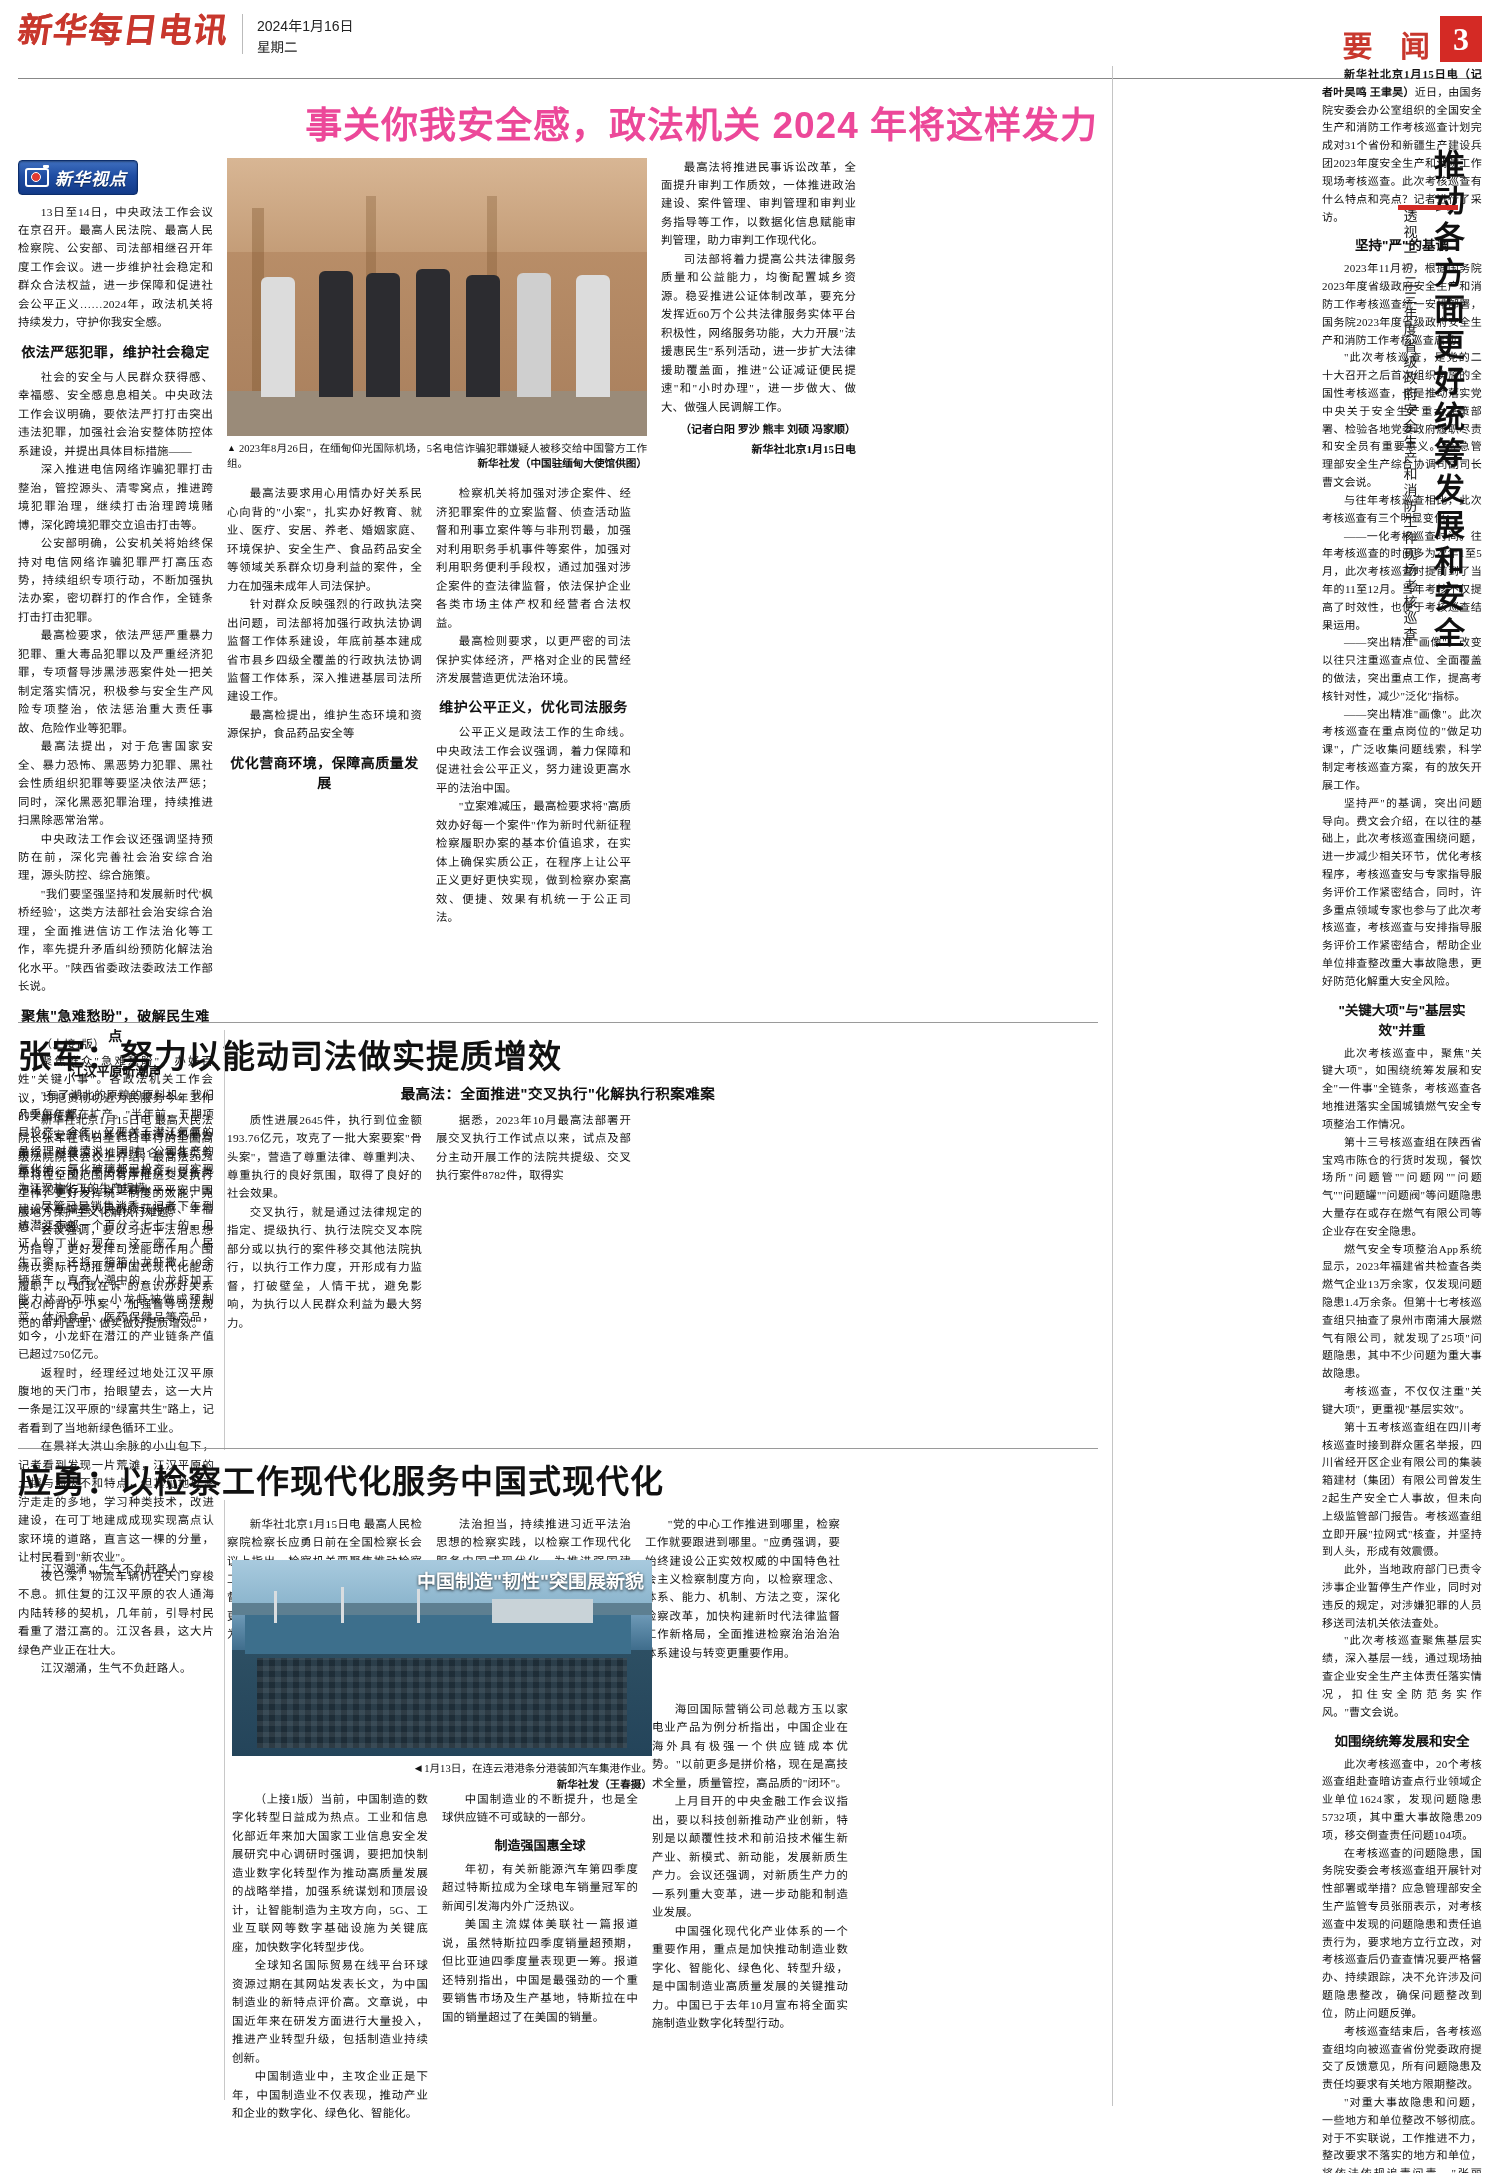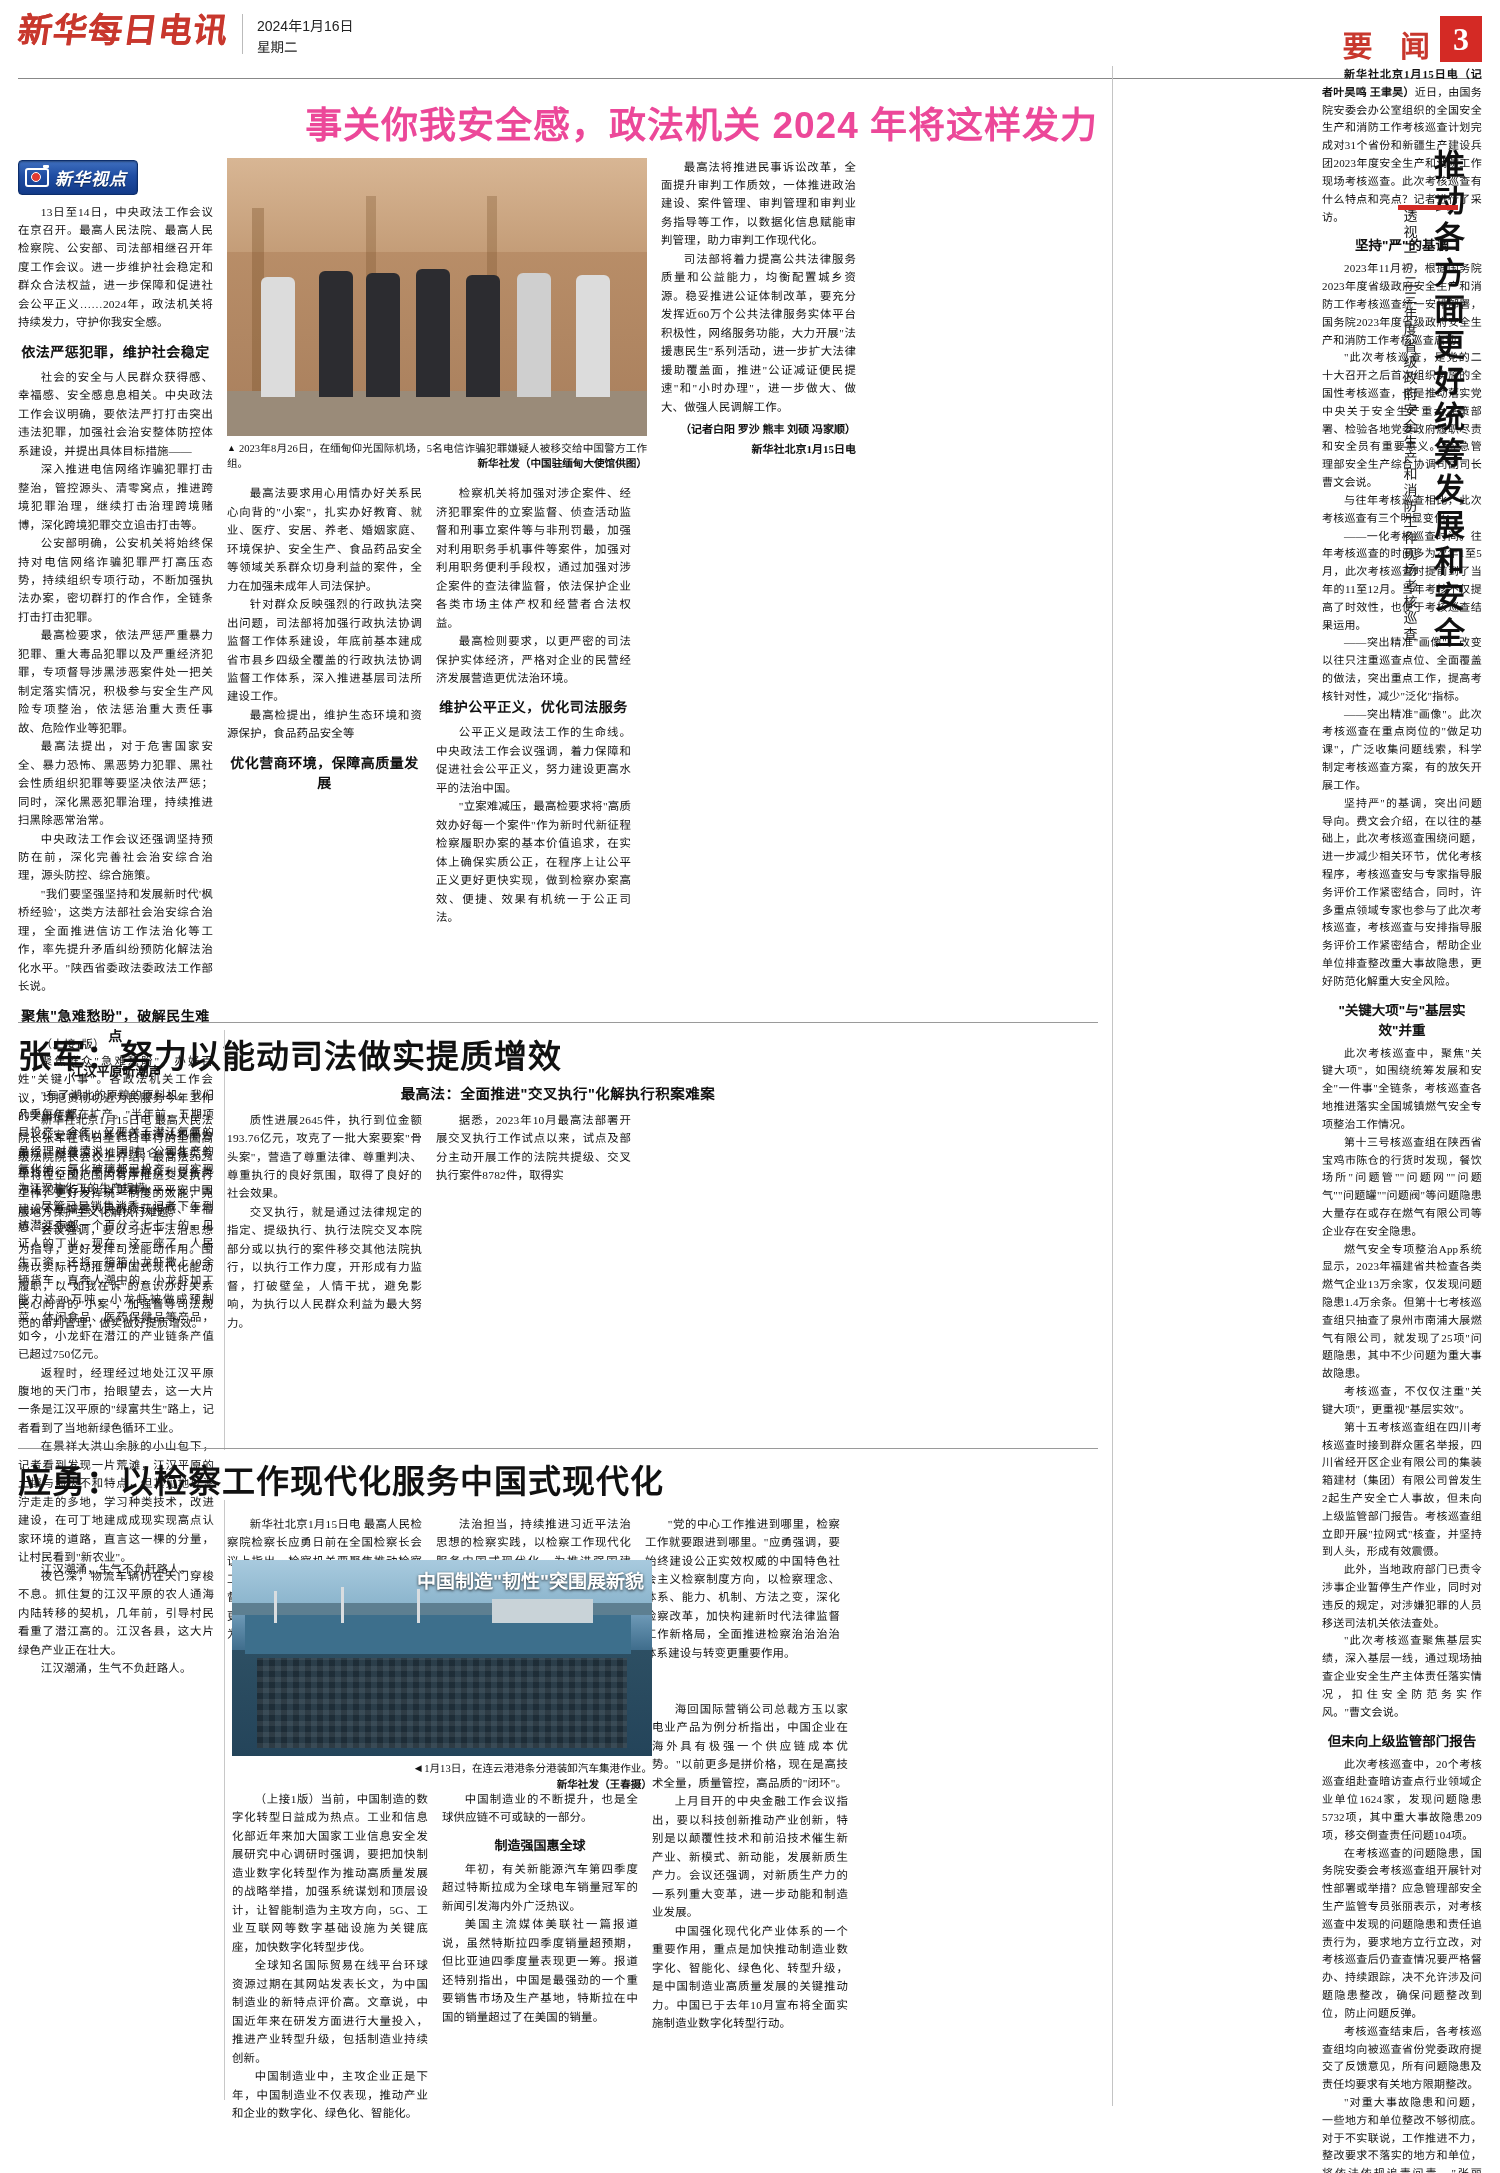--- a/index.html
+++ b/index.html
@@ -297,21 +297,21 @@
     <div class="rail-head">"关键大项"与"基层实效"并重</div>
     <div class="body-col" style="font-size:11px;">
       <p>此次考核巡查中，聚焦"关键大项"，如围绕统筹发展和安全"一件事"全链条，考核巡查各地推进落实全国城镇燃气安全专项整治工作情况。</p>
       <p>第十三号核巡查组在陕西省宝鸡市陈仓的行货时发现，餐饮场所"问题管""问题网""问题气""问题罐""问题阀"等问题隐患大量存在或存在燃气有限公司等企业存在安全隐患。</p>
       <p>燃气安全专项整治App系统显示，2023年福建省共检查各类燃气企业13万余家，仅发现问题隐患1.4万余条。但第十七考核巡查组只抽查了泉州市南浦大展燃气有限公司，就发现了25项"问题隐患，其中不少问题为重大事故隐患。</p>
       <p>考核巡查，不仅仅注重"关键大项"，更重视"基层实效"。</p>
       <p>第十五考核巡查组在四川考核巡查时接到群众匿名举报，四川省经开区企业有限公司的集装箱建材（集团）有限公司曾发生2起生产安全亡人事故，但未向上级监管部门报告。考核巡查组立即开展"拉网式"核查，并坚持到人头，形成有效震慑。</p>
       <p>此外，当地政府部门已责令涉事企业暂停生产作业，同时对违反的规定，对涉嫌犯罪的人员移送司法机关依法查处。</p>
       <p>"此次考核巡查聚焦基层实绩，深入基层一线，通过现场抽查企业安全生产主体责任落实情况，扣住安全防范务实作风。"曹文会说。</p>
     </div>
-    <div class="rail-head">但未向上级监管部门报告</div>
+    <div class="rail-head">如围绕统筹发展和安全</div>
     <div class="body-col" style="font-size:11px;">
       <p>此次考核巡查中，20个考核巡查组赴查暗访查点行业领域企业单位1624家，发现问题隐患5732项，其中重大事故隐患209项，移交倒查责任问题104项。</p>
       <p>在考核巡查的问题隐患，国务院安委会考核巡查组开展针对性部署或举措？应急管理部安全生产监管专员张丽表示，对考核巡查中发现的问题隐患和责任追责行为，要求地方立行立改，对考核巡查后仍查查情况要严格督办、持续跟踪，决不允许涉及问题隐患整改，确保问题整改到位，防止问题反弹。</p>
       <p>考核巡查结束后，各考核巡查组均向被巡查省份党委政府提交了反馈意见，所有问题隐患及责任均要求有关地方限期整改。</p>
       <p>"对重大事故隐患和问题，一些地方和单位整改不够彻底。对于不实联说，工作推进不力，整改要求不落实的地方和单位，将依法依规追责问责。"张丽说。</p>
 
     </div>
   </div>
 
   <div style="position:absolute;left:18px;top:1030px;width:1080px;">

